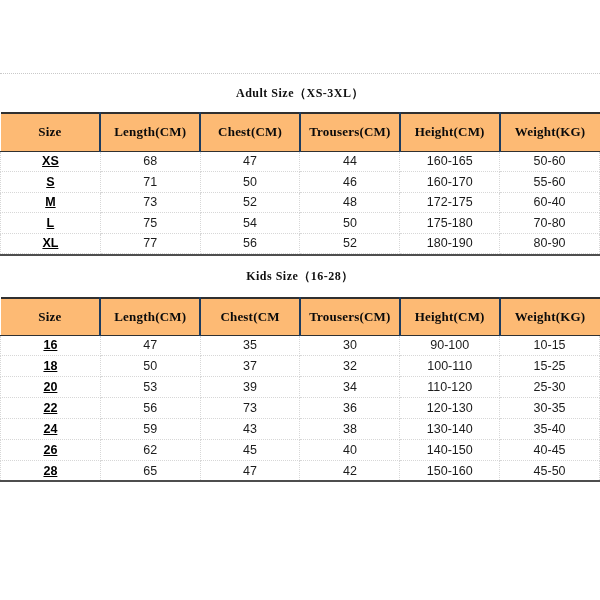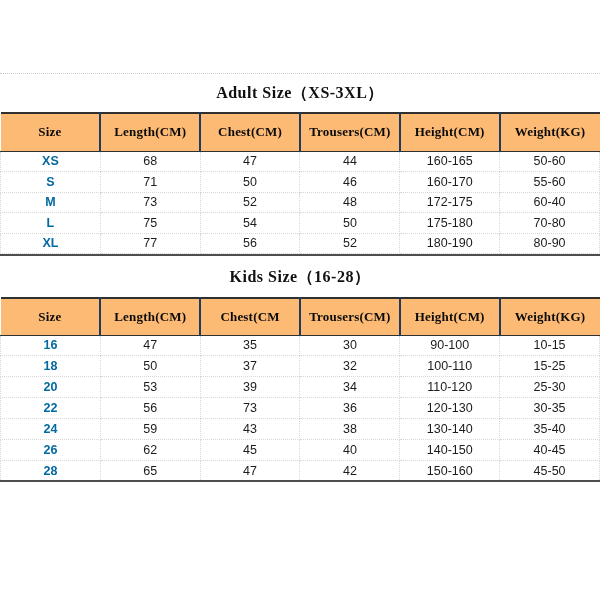--- a/index.html
+++ b/index.html
@@ -19,21 +19,21 @@
   .chart-wrap {
     position: absolute;
     top: 73px;
     left: 0;
     width: 600px;
   }
   .table-title {
     text-align: center;
     font-family: "Liberation Serif", serif;
     font-weight: 700;
-    font-size: 16px;
+    font-size: 12px;
     color: #101010;
     letter-spacing: 0.5px;
   }
   .adult .table-title {
     height: 38px;
     line-height: 38px;
     border-top: 1px dotted #c9c9c9;
   }
   .kids .table-title {
     height: 41px;
@@ -67,21 +67,22 @@
     vertical-align: middle;
     font-size: 12.5px;
     color: #1c1c1c;
     border: 1px dotted #d7d7d7;
     padding: 0;
   }
   .adult tbody tr { height: 20.5px; }
   .kids  tbody tr { height: 20.9px; }
   td.size-col {
     font-weight: 700;
-    color: #0369a1;
+    color: #000000;
+    text-decoration: underline;
   }
   .kids table { border-bottom: 2px solid #4e4e4e; }
 </style>
 </head>
 <body>
 
 <div class="canvas">
   <div class="chart-wrap">
 
     <section class="adult">

